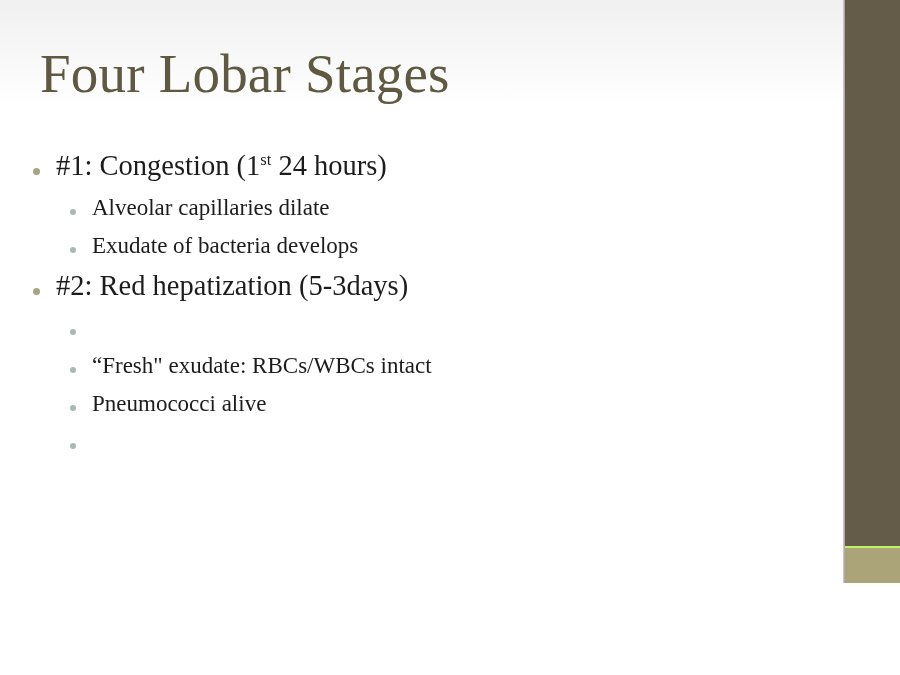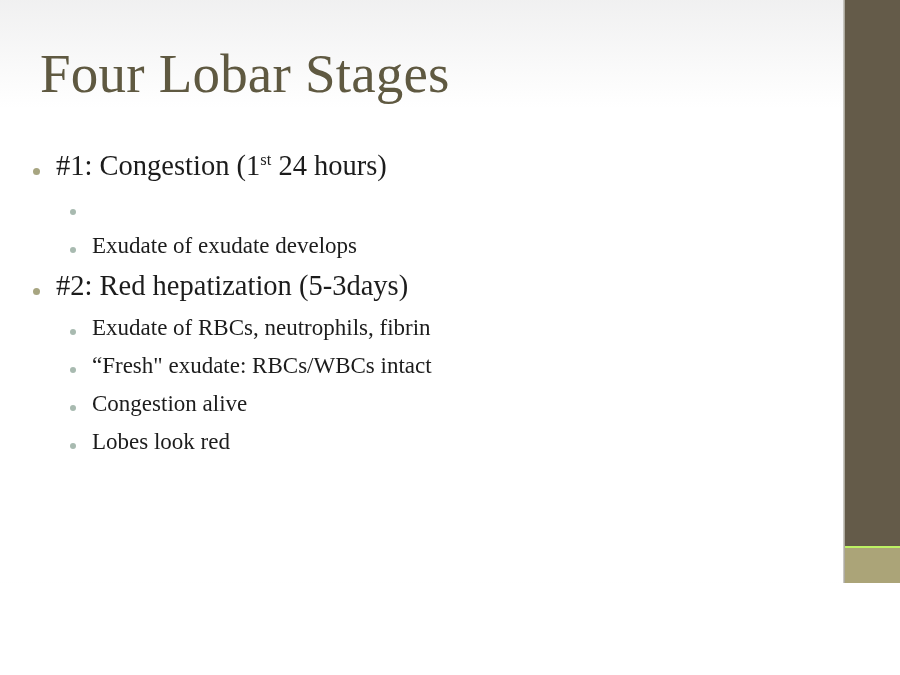--- a/index.html
+++ b/index.html
@@ -142,46 +142,45 @@
 
   <div class="body">
 
     <div class="lvl1">
       <span class="dot" style="background: rgb(167, 165, 129);"></span>
       <span>#1: Congestion (1</span><sup>st</sup><span> 24 hours)</span>
     </div>
 
     <div class="lvl2">
       <span class="dot" style="background: rgb(168, 186, 176);"></span>
+      <span>Alveolar capillaries dilate</span>
     </div>
 
     <div class="lvl2">
       <span class="dot" style="background: rgb(168, 186, 176);"></span>
-      <span>Exudate of exudate develops</span>
+      <span>Exudate of bacteria develops</span>
     </div>
 
     <div class="lvl1">
       <span class="dot" style="background: rgb(167, 165, 129);"></span>
       <span>#2: Red hepatization (5-3days)</span>
     </div>
 
     <div class="lvl2">
       <span class="dot" style="background: rgb(168, 186, 176);"></span>
-      <span>Exudate of RBCs, neutrophils, fibrin</span>
     </div>
 
     <div class="lvl2">
       <span class="dot" style="background: rgb(168, 186, 176);"></span>
       <span>“Fresh" exudate: RBCs/WBCs intact</span>
     </div>
 
     <div class="lvl2">
       <span class="dot" style="background: rgb(168, 186, 176);"></span>
-      <span>Congestion alive</span>
+      <span>Pneumococci alive</span>
     </div>
 
     <div class="lvl2">
       <span class="dot" style="background: rgb(168, 186, 176);"></span>
-      <span>Lobes look red</span>
     </div>
 
   </div>
 </div>
 
 </body></html>

